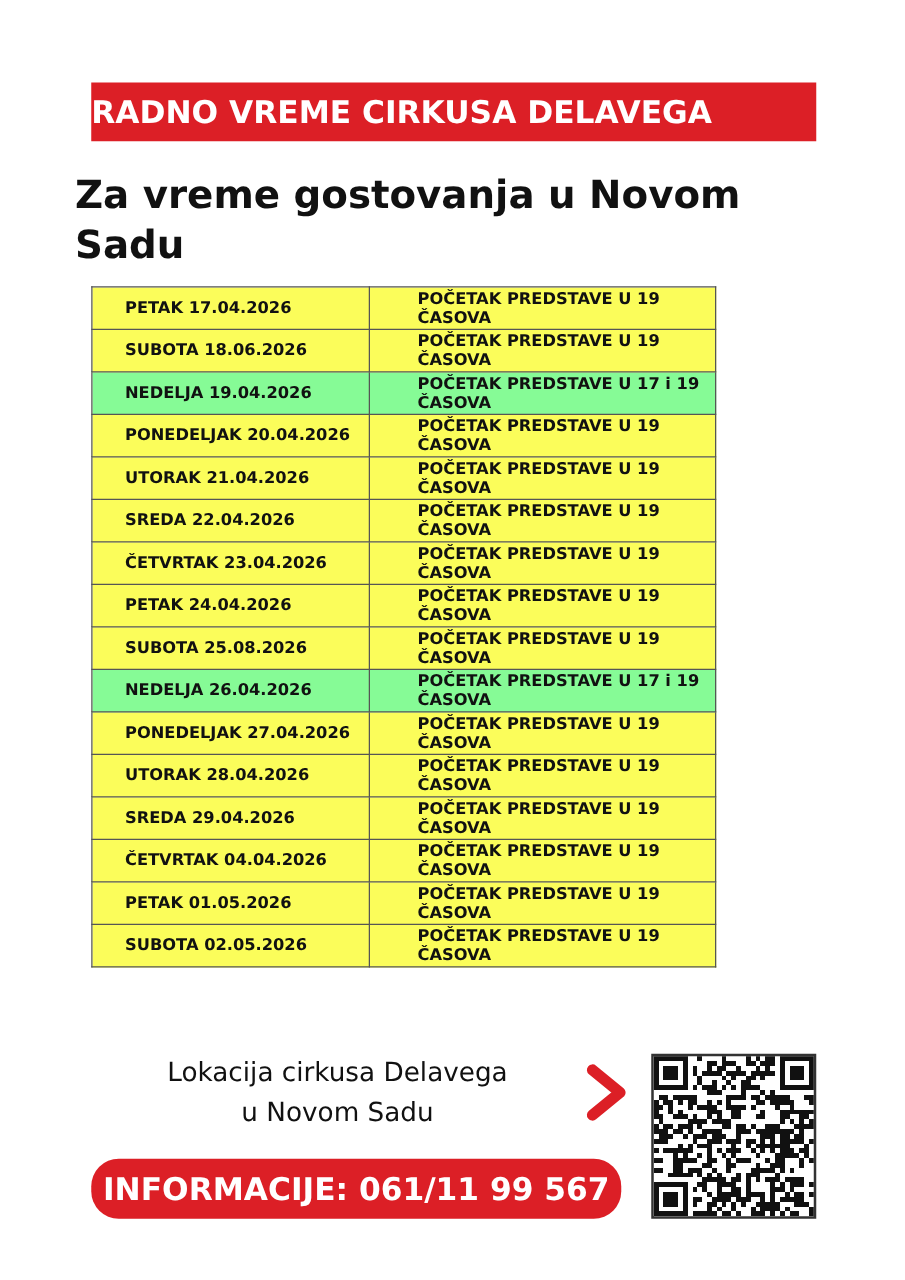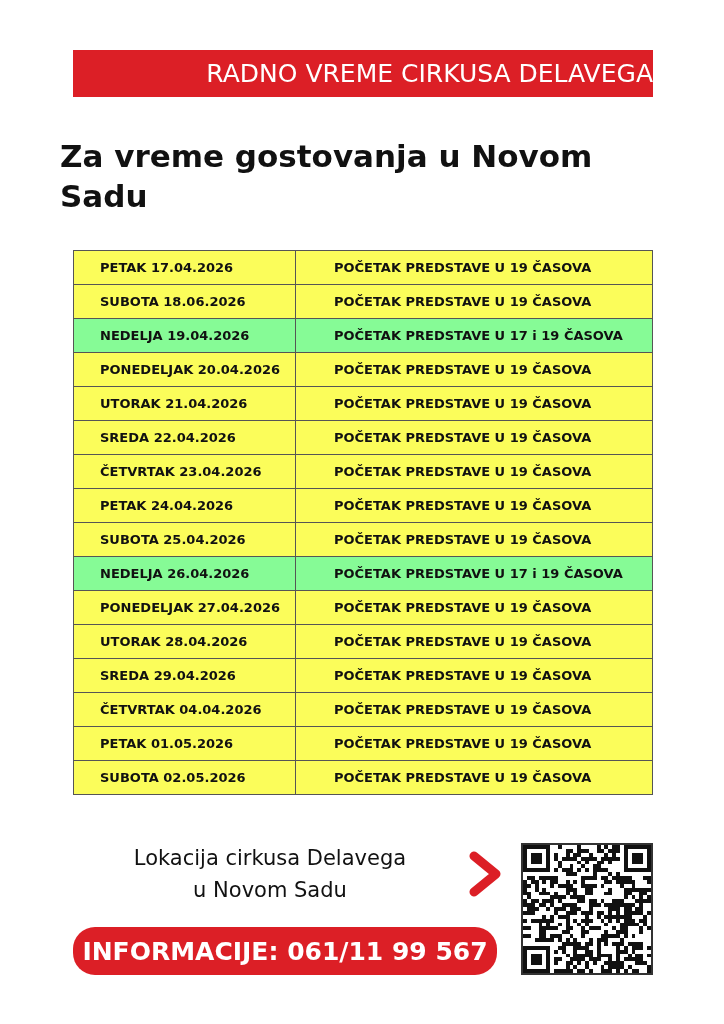--- a/index.html
+++ b/index.html
@@ -1,19 +1,19 @@
 <!DOCTYPE html>
 <html><head>
   <meta charset="utf-8">
   <style>
     html, body { margin: 0; padding: 0; background: #ffffff; }
     body { width: 724px; height: 1024px; position: relative; overflow: hidden; font-family: "DejaVu Sans", sans-serif; color: #111; }
-    .top-banner { position: absolute; left: 73px; top: 50px; width: 580px; height: 47px; background: #dc1f26; color: #fff; font-weight: normal; font-size: 25px; display: flex; align-items: center; justify-content: flex-end; letter-spacing: 0px; }
+    .top-banner { position: absolute; left: 73px; top: 66px; width: 580px; height: 47px; background: #dc1f26; color: #fff; font-weight: bold; font-size: 25px; display: flex; align-items: center; justify-content: flex-start; letter-spacing: 0px; }
     .subtitle { position: absolute; left: 60px; top: 136px; width: 604px; text-align: left; font-weight: bold; font-size: 31px; line-height: 40px; color: #111; }
-    .schedule { position: absolute; left: 73px; top: 250px; width: 580px; border-collapse: collapse; }
+    .schedule { position: absolute; left: 73px; top: 229px; width: 500px; border-collapse: collapse; }
     .schedule td { height: 33px; border: 1px solid #555; font-weight: bold; font-size: 13px; padding: 0; }
     .schedule td.day { width: 222px; padding-left: 26px; box-sizing: border-box; }
     .schedule td.time { padding-left: 38px; }
     .schedule tr.weekday td { background: #fbfd5a; }
     .schedule tr.sunday td { background: #86fb96; }
     .location { position: absolute; left: 85px; top: 842px; width: 370px; text-align: center; font-weight: normal; font-size: 21px; line-height: 32px; }
     .arrow { position: absolute; left: 462px; top: 850px; width: 46px; height: 48px; }
     .info-banner { position: absolute; left: 73px; top: 927px; width: 424px; height: 48px; background: #dc1f26; color: #fff; font-weight: bold; font-size: 25px; display: flex; align-items: center; justify-content: center; border-radius: 22px; }
     .qr { position: absolute; left: 521px; top: 843px; width: 132px; height: 132px; border: 2px solid #333; box-sizing: border-box; background: #fff; }
   </style>
@@ -56,21 +56,21 @@
       </tr>
       <tr class="weekday">
         <td class="day">ČETVRTAK 23.04.2026</td>
         <td class="time">POČETAK PREDSTAVE U 19 ČASOVA</td>
       </tr>
       <tr class="weekday">
         <td class="day">PETAK 24.04.2026</td>
         <td class="time">POČETAK PREDSTAVE U 19 ČASOVA</td>
       </tr>
       <tr class="weekday">
-        <td class="day">SUBOTA 25.04.2026</td>
+        <td class="day">SUBOTA 25.08.2026</td>
         <td class="time">POČETAK PREDSTAVE U 19 ČASOVA</td>
       </tr>
       <tr class="sunday">
         <td class="day">NEDELJA 26.04.2026</td>
         <td class="time">POČETAK PREDSTAVE U 17 i 19 ČASOVA</td>
       </tr>
       <tr class="weekday">
         <td class="day">PONEDELJAK 27.04.2026</td>
         <td class="time">POČETAK PREDSTAVE U 19 ČASOVA</td>
       </tr>

